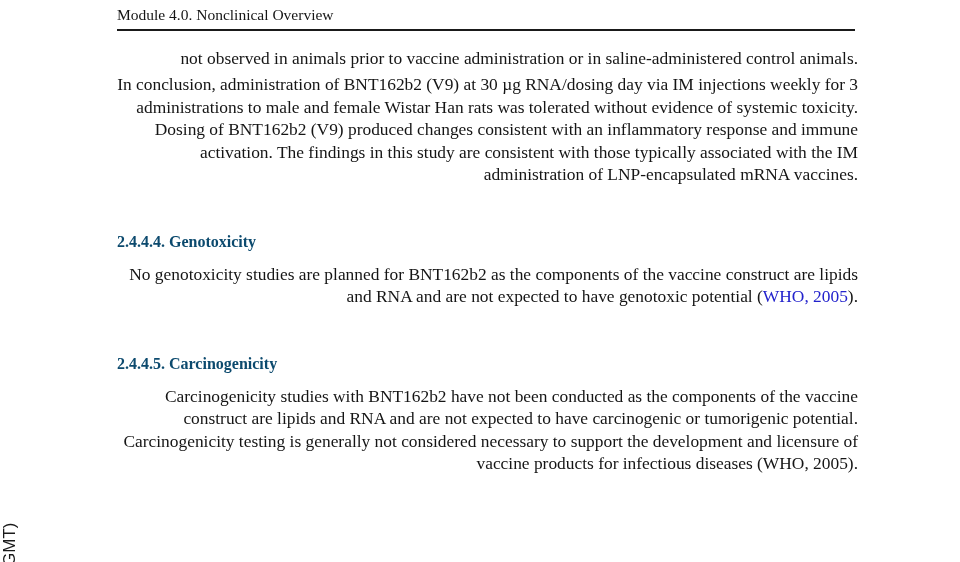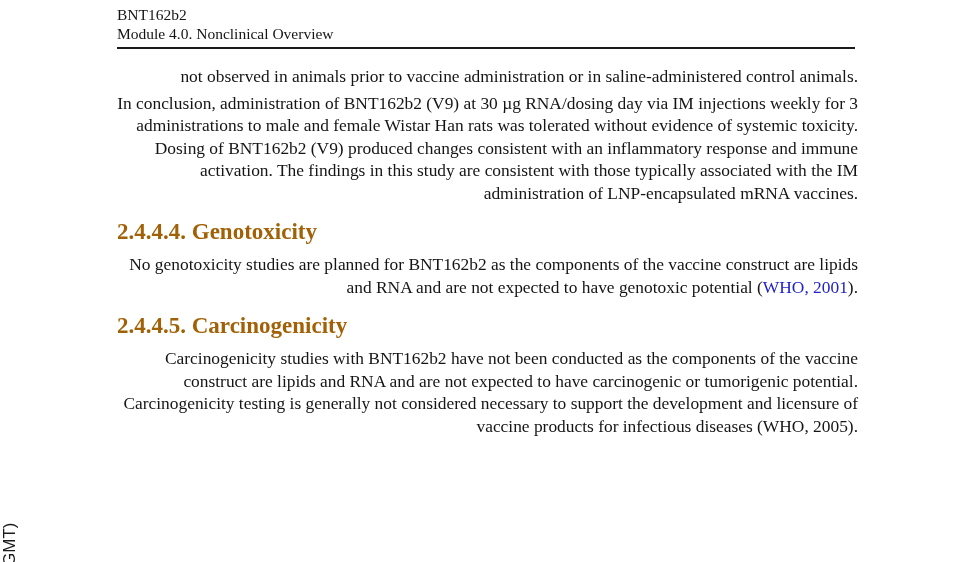--- a/index.html
+++ b/index.html
@@ -34,25 +34,25 @@
   }
   p.body {
     font-size: 17.4px;
     line-height: 22.5px;
     color: #151515;
     text-align: right;
   }
   .p1 { margin-top: 16px; }
   .p2 { margin-top: 4px; }
   h2.h {
-    font-size: 23px;
+    font-size: 16px;
     line-height: 23px;
     font-weight: bold;
-    color: #a16207;
-    margin-top: 16px;
+    color: #0c4a6e;
+    margin-top: 44px;
   }
   .after-h { margin-top: 10px; }
   a.link {
     color: #2222cc;
     text-decoration: none;
     cursor: pointer;
   }
   .side-stamp {
     position: absolute;
     left: 1px; top: 566px;
@@ -68,32 +68,31 @@
 </head>
 <body>
 
 <div class="viewport">
 
   <div class="side-stamp">GMT)</div>
 
   <div class="doc">
 
     <div class="doc-header">
-      <div>BNT162b2</div>
       <div>Module 4.0. Nonclinical Overview</div>
     </div>
 
     <div class="rule"></div>
 
     <p class="body p1">not observed in animals prior to vaccine administration or in saline-administered control animals.</p>
 
     <p class="body p2">In conclusion, administration of BNT162b2 (V9) at 30 µg RNA/dosing day via IM injections weekly for 3 administrations to male and female Wistar Han rats was tolerated without evidence of systemic toxicity. Dosing of BNT162b2 (V9) produced changes consistent with an inflammatory response and immune activation. The findings in this study are consistent with those typically associated with the IM administration of LNP-encapsulated mRNA vaccines.</p>
 
     <h2 class="h">2.4.4.4. Genotoxicity</h2>
 
-    <p class="body after-h"><span>No genotoxicity studies are planned for BNT162b2 as the components of the vaccine construct are lipids and RNA and are not expected to have genotoxic potential (</span><a class="link">WHO, 2001</a><span>).</span></p>
+    <p class="body after-h"><span>No genotoxicity studies are planned for BNT162b2 as the components of the vaccine construct are lipids and RNA and are not expected to have genotoxic potential (</span><a class="link">WHO, 2005</a><span>).</span></p>
 
     <h2 class="h">2.4.4.5. Carcinogenicity</h2>
 
     <p class="body after-h">Carcinogenicity studies with BNT162b2 have not been conducted as the components of the vaccine construct are lipids and RNA and are not expected to have carcinogenic or tumorigenic potential. Carcinogenicity testing is generally not considered necessary to support the development and licensure of vaccine products for infectious diseases (WHO, 2005).</p>
 
   </div>
 </div>
 
 </body></html>

